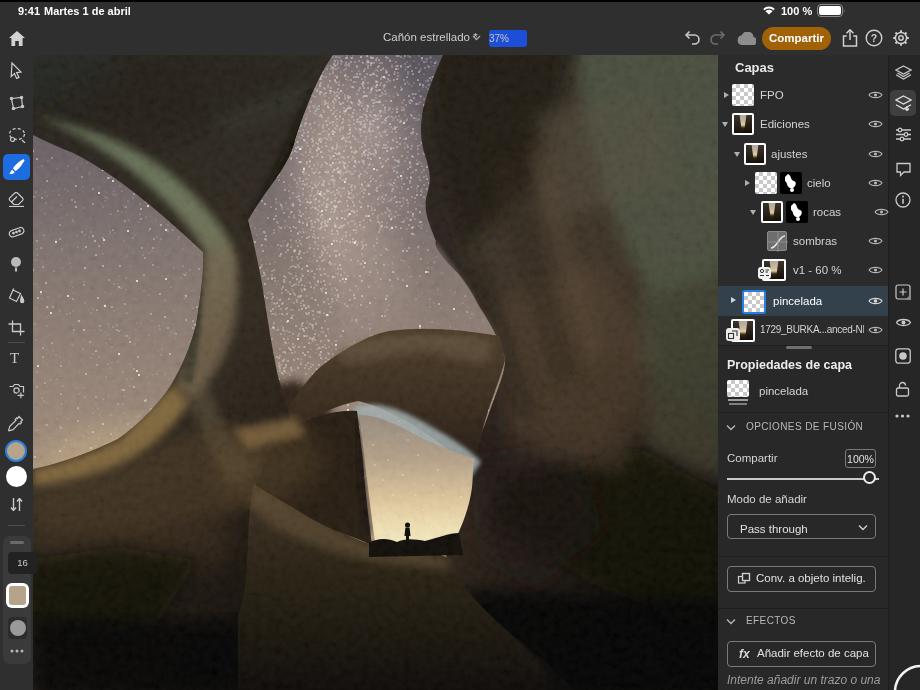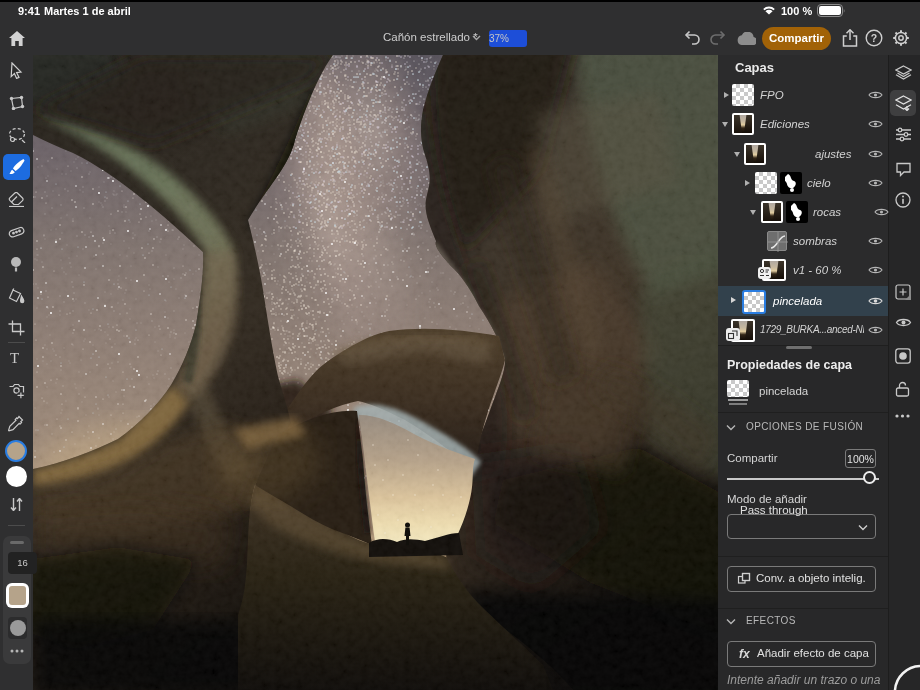--- a/index.html
+++ b/index.html
@@ -280,21 +280,21 @@
   <circle cx="9" cy="9" r="5.6"></circle>
   <circle cx="9" cy="9" r="2.2"></circle>
   <g stroke-width="2">
   <path d="M9 1.2 L9 3.4 M9 14.6 L9 16.8 M1.2 9 L3.4 9 M14.6 9 L16.8 9 M3.5 3.5 L5.1 5.1 M12.9 12.9 L14.5 14.5 M14.5 3.5 L12.9 5.1 M5.1 12.9 L3.5 14.5"></path>
   </g>
     </g>
 </svg>
 
 <style>
  .lrow{position:absolute;left:718px;width:170px;height:29px;}
- .ltxt{position:absolute;top:8px;color:#d2d2d2;font-size:11.5px;white-space:nowrap;font-style:italic;}
+ .ltxt{position:absolute;top:8px;color:#d2d2d2;font-size:11.5px;white-space:nowrap;}
  .eye{position:absolute;left:150px;top:8px;}
  .tri{position:absolute;width:0;height:0;}
  .trir{border-left:5px solid #b0b0b0;border-top:3.5px solid transparent;border-bottom:3.5px solid transparent;top:11px;}
  .trid{border-top:5px solid #b0b0b0;border-left:3.5px solid transparent;border-right:3.5px solid transparent;top:12px;}
  .thmb{position:absolute;width:22px;height:22px;top:3px;border-radius:2px;}
  .chk{background:
    linear-gradient(45deg,#c9c9c9 25%,transparent 25%,transparent 75%,#c9c9c9 75%),
    linear-gradient(45deg,#c9c9c9 25%,transparent 25%,transparent 75%,#c9c9c9 75%),#fff;
    background-size:8px 8px;background-position:0 0,4px 4px;}
  .phot{background:#fff;}
@@ -330,21 +330,21 @@
     </svg>
 </div>
 
 <div class="lrow" style="top:140px;">
   <div class="tri trid" style="left:16px;"></div>
   <div class="thmb phot" style="left:26px;">
       <i></i>
       <u></u>
       <b></b>
     </div>
-  <div class="ltxt" style="left:53px;margin-left:44px;">ajustes</div>
+  <div class="ltxt" style="left:53px;">ajustes</div>
   <svg class="eye" width="15" height="12" viewBox="0 0 15 12">
       <path d="M1 6 C3.5 2.5 11.5 2.5 14 6 C11.5 9.5 3.5 9.5 1 6 Z" fill="none" stroke="#b5b5b5" stroke-width="1.1"></path>
       <circle cx="7.5" cy="6" r="1.6" fill="#b5b5b5"></circle>
     </svg>
 </div>
 
 <div class="lrow" style="top:169px;">
   <div class="tri trir" style="left:27px;"></div>
   <div class="thmb chk" style="left:37px;"></div>
   <div class="mask" style="left:62px;">
@@ -458,21 +458,21 @@
 <svg class="abs" style="left:726px;top:424px;" width="10" height="7" viewBox="0 0 10 7">
     <path d="M1 1.5 L5 5.5 L9 1.5" stroke="#b5b5b5" stroke-width="1.4" fill="none"></path>
   </svg>
 <div class="abs" style="left:746px;top:421px;color:#b8b8b8;font-size:10px;letter-spacing:0.4px;">OPCIONES DE FUSIÓN</div>
 <div class="abs" style="left:727px;top:452px;color:#d5d5d5;font-size:11.5px;">Compartir</div>
 <div class="abs" style="left:845px;top:449px;width:31px;height:19px;border:1px solid #7a7a7a;border-radius:3px;color:#e2e2e2;font-size:10.5px;text-align:center;line-height:18px;">100%</div>
 <div class="abs" style="left:727px;top:478px;width:152px;height:1.5px;background:#c9c9c9;"></div>
 <div class="abs" style="left:863px;top:471px;width:13px;height:13px;border:2px solid #ececec;border-radius:50%;background:#282829;"></div>
 <div class="abs" style="left:727px;top:493px;color:#d5d5d5;font-size:11.5px;">Modo de añadir</div>
 <div class="abs" style="left:727px;top:514px;width:149px;height:25px;border:1px solid #7a7a7a;border-radius:4px;"></div>
-<div class="abs" style="left:740px;top:504px;color:#e0e0e0;font-size:11.5px;">Pass through</div>
+<div class="abs" style="left:740px;top:523px;color:#e0e0e0;font-size:11.5px;">Pass through</div>
 <svg class="abs" style="left:858px;top:524px;" width="10" height="7" viewBox="0 0 10 7">
     <path d="M1 1.5 L5 5.5 L9 1.5" stroke="#cdcdcd" stroke-width="1.4" fill="none"></path>
   </svg>
 <div class="abs" style="left:718px;top:556px;width:170px;height:1px;background:#1f1f1f;"></div>
 <div class="abs" style="left:727px;top:566px;width:149px;height:26px;border:1px solid #7a7a7a;border-radius:4px;"></div>
 <svg class="abs" style="left:737px;top:572px;" width="14" height="14" viewBox="0 0 14 14">
     <g fill="none" stroke="#d0d0d0" stroke-width="1.2">
       <rect x="1.5" y="4.5" width="6.5" height="6.5"></rect>
       <rect x="5.5" y="1.5" width="7" height="7" fill="#282829"></rect>
       <rect x="5.5" y="1.5" width="7" height="7"></rect>

